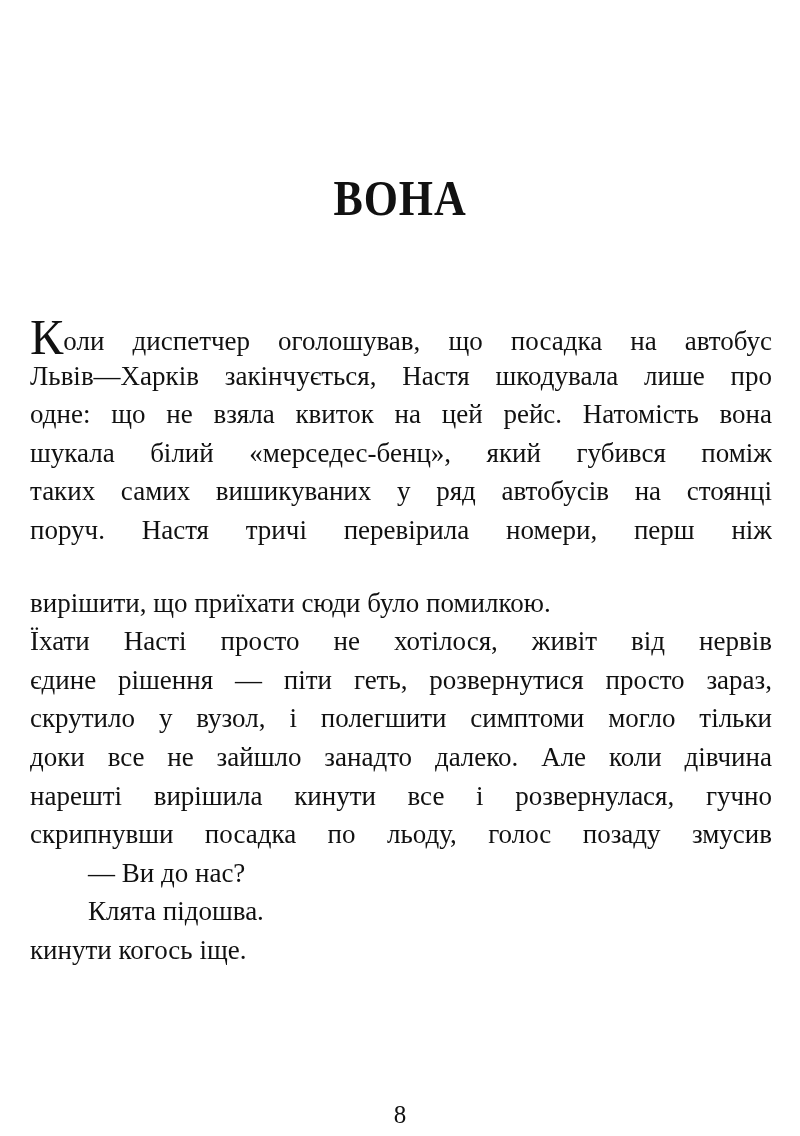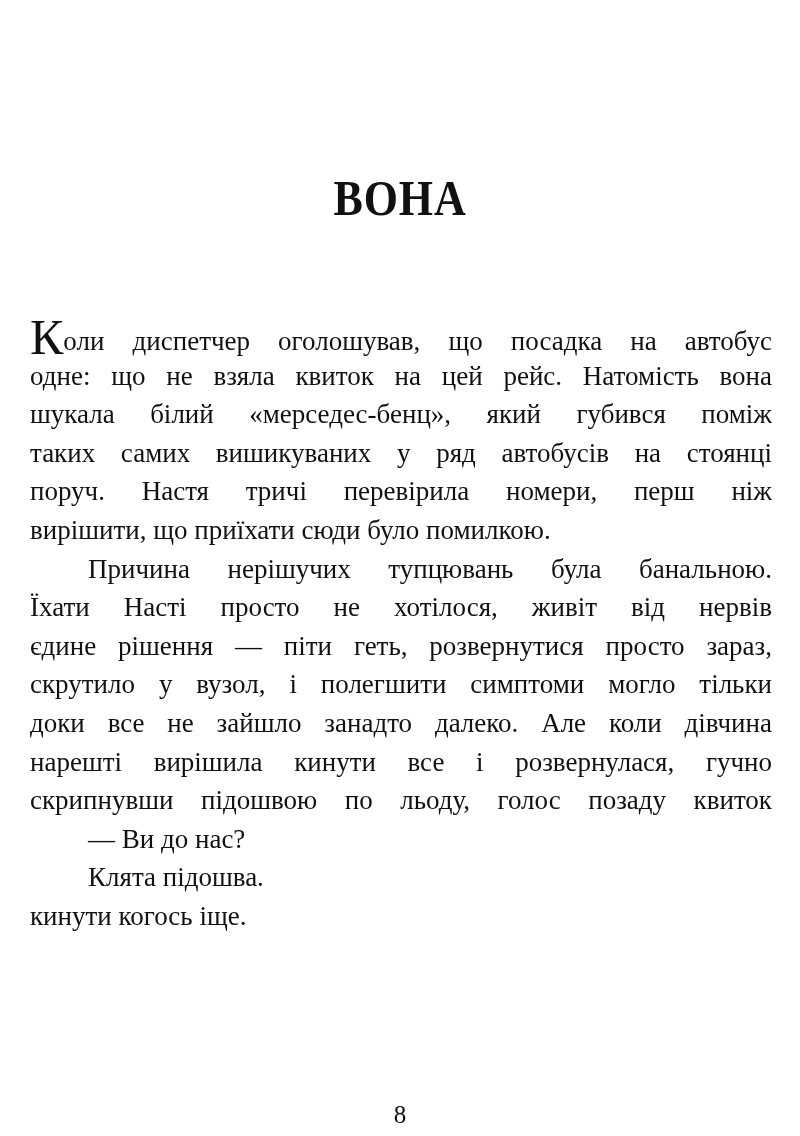--- a/index.html
+++ b/index.html
@@ -78,35 +78,35 @@
 <body>
 
 <div class="page">
 
   <h1 class="chapter-title" style="margin:0;">ВОНА</h1>
 
   <div class="body-text">
 
     <div>
       <span class="line" style="display: block;"><span class="drop">К</span><span>оли диспетчер оголошував, що посадка на автобус</span></span>
+      <span class="line" style="display: block;">Львів—Харків закінчується, Настя шкодувала лише про</span>
       <span class="line" style="display: block;">одне: що не взяла квиток на цей рейс. Натомість вона</span>
       <span class="line" style="display: block;">шукала білий «мерседес-бенц», який губився поміж</span>
       <span class="line" style="display: block;">таких самих вишикуваних у ряд автобусів на стоянці</span>
       <span class="line" style="display: block;">поруч. Настя тричі перевірила номери, перш ніж</span>
-      <span class="line last" style="display: block;">вирішити, що приїхати сюди було помилкою.</span>
+      <span class="line last" style="display: block; margin-top: 34px;">вирішити, що приїхати сюди було помилкою.</span>
     </div>
 
     <div>
-      <span class="line indent" style="display: block;">Причина нерішучих тупцювань була банальною.</span>
       <span class="line" style="display: block;">Їхати Насті просто не хотілося, живіт від нервів</span>
       <span class="line" style="display: block;">єдине рішення — піти геть, розвернутися просто зараз,</span>
       <span class="line" style="display: block;">скрутило у вузол, і полегшити симптоми могло тільки</span>
       <span class="line" style="display: block;">доки все не зайшло занадто далеко. Але коли дівчина</span>
       <span class="line" style="display: block;">нарешті вирішила кинути все і розвернулася, гучно</span>
-      <span class="line" style="display: block;">скрипнувши підошвою по льоду, голос позаду квиток</span>
+      <span class="line" style="display: block;">скрипнувши посадка по льоду, голос позаду змусив</span>
     </div>
 
     <div>
       <span class="line indent last" style="display: block;">— Ви до нас?</span>
     </div>
 
     <div>
       <span class="line indent last italic" style="display: block;">Клята підошва.</span>
     </div>
 

